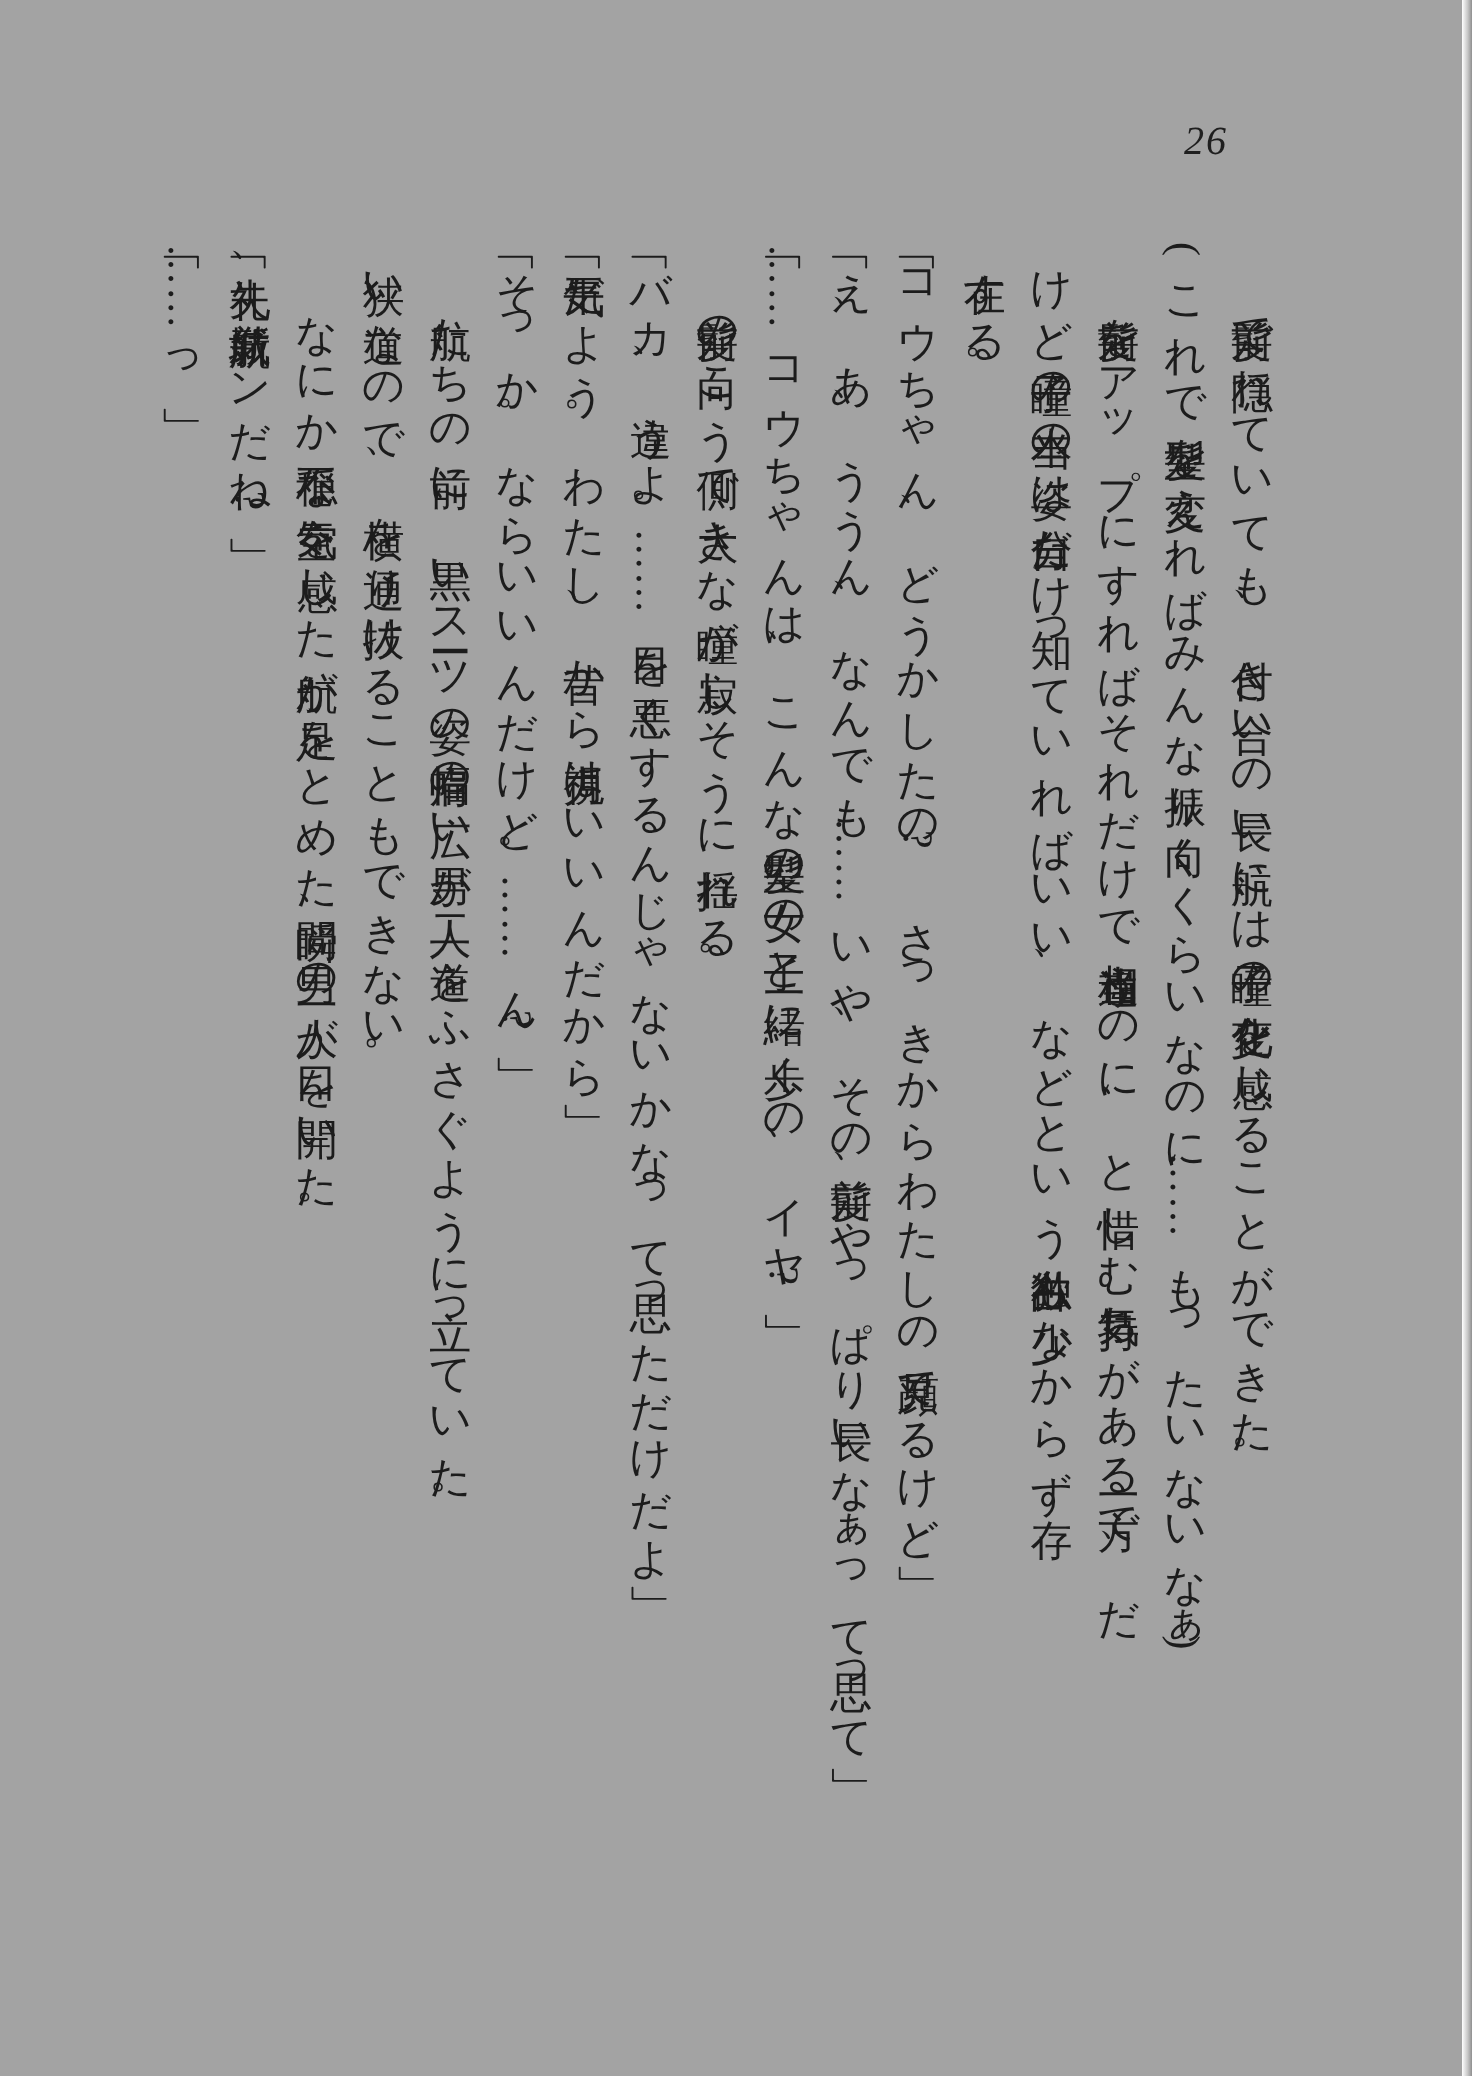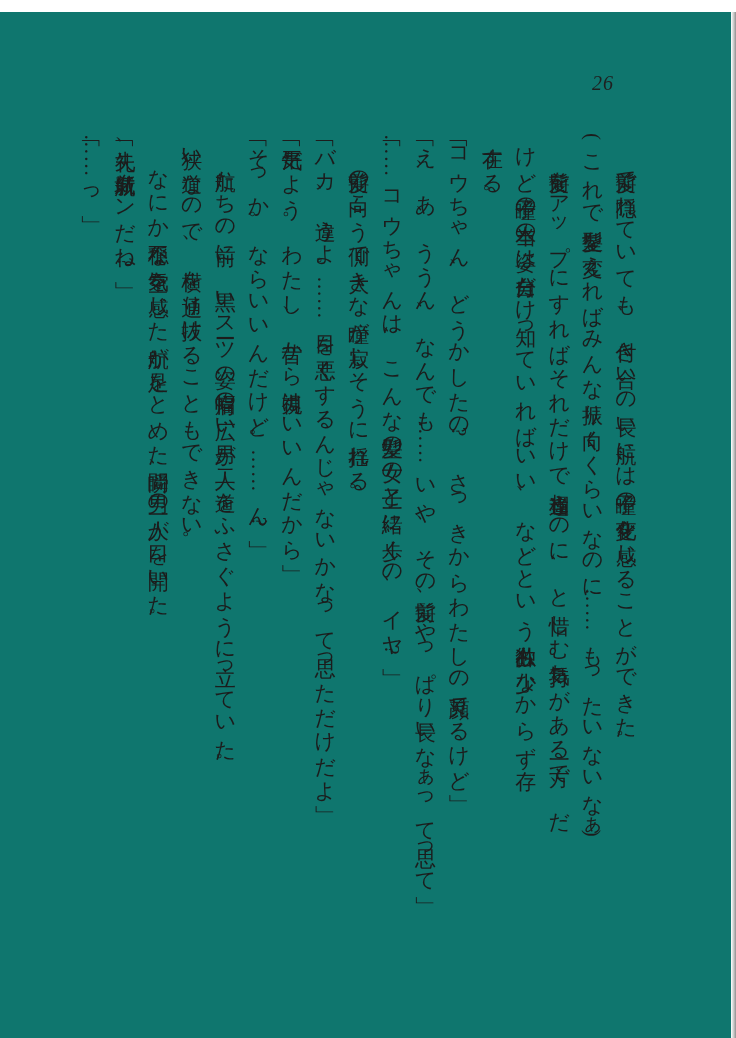--- a/index.html
+++ b/index.html
@@ -9,24 +9,23 @@
   body {
     width: 736px;
     height: 1038px;
     background: #ffffff;
     position: relative;
     overflow: hidden;
   }
   .page {
     position: absolute;
     inset: 0;
-    background: #0f766e;
+    background: #a3a3a3;
     color: #1c1c1c;
     font-family: "Liberation Serif", "DejaVu Serif", serif;
-    margin-top: 12px;
   }
   .page-number {
     position: absolute;
     top: 60px;
     left: 592px;
     font-size: 20px;
     font-style: italic;
     letter-spacing: 1px;
     color: #1f1f1f;
   }

